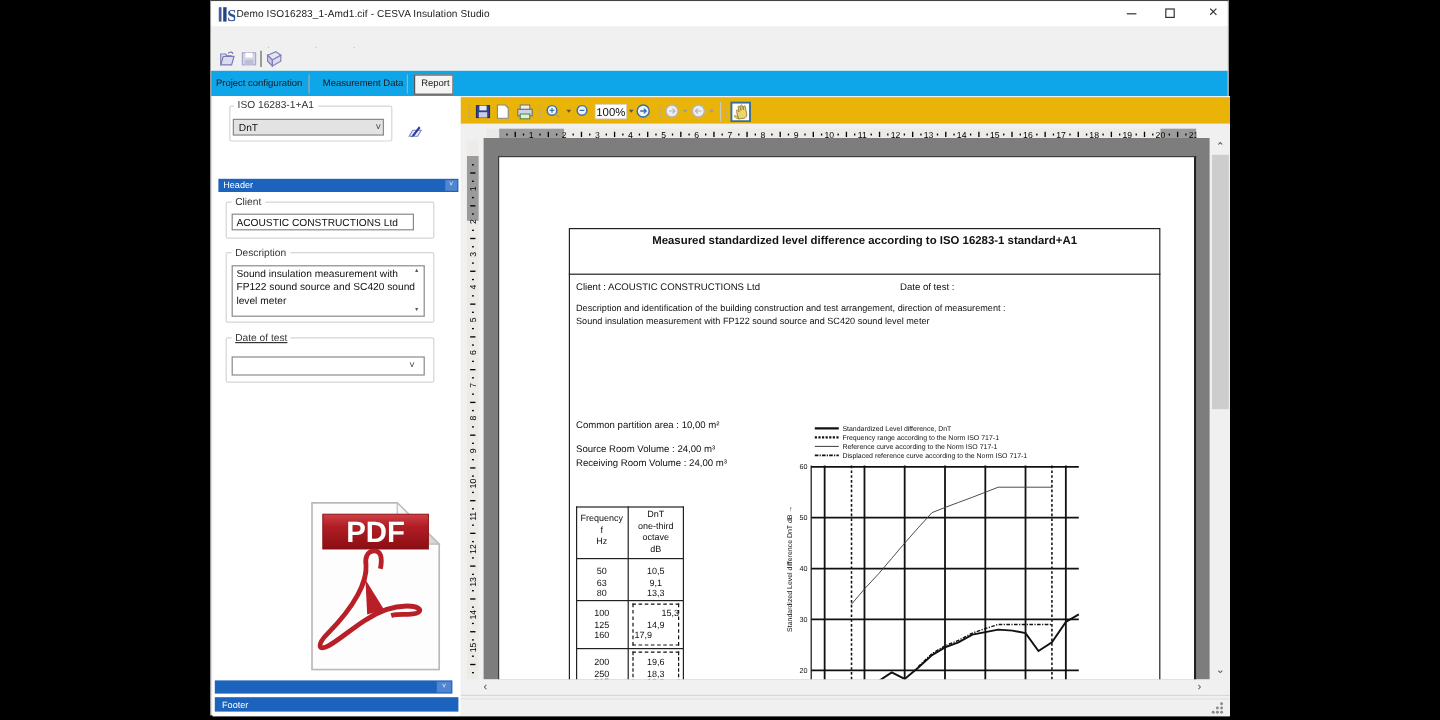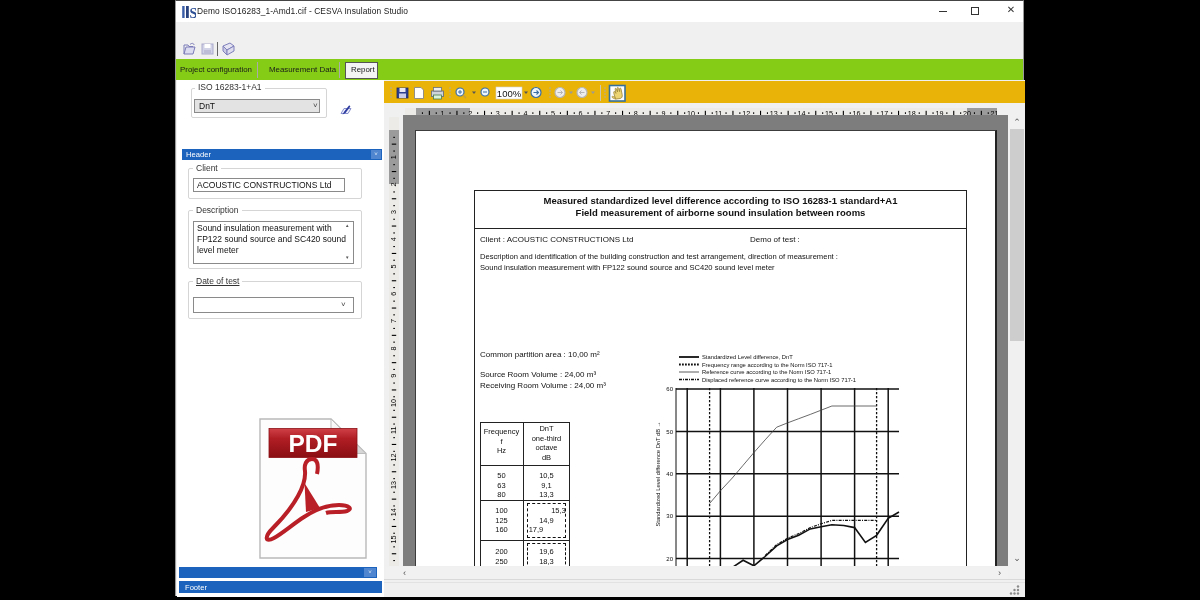--- a/index.html
+++ b/index.html
@@ -10,21 +10,21 @@
 
 #titlebar{position:absolute;left:0;top:0;width:100%;height:21px;background:#fff;}
 #title{position:absolute;left:21px;top:5px;font-size:8.4px;color:#1a1a1a;letter-spacing:0.1px;}
 .winbtn{position:absolute;top:0;width:14px;height:20px;color:#333;text-align:center;}
 
 #menubar{position:absolute;left:0;top:21px;width:100%;height:18px;background:#f0f0f0;font-size:9.5px;color:#222;}
 #menubar span{position:absolute;top:17px;padding-left:25px;}
 
 #toolbar{position:absolute;left:0;top:39px;width:100%;height:19px;background:#f0f0f0;}
 
-#tabs{position:absolute;left:0;top:58px;width:100%;height:21px;background:#84cc16;font-size:7.9px;color:#1a1a1a;}
+#tabs{position:absolute;left:0;top:58px;width:100%;height:21px;background:#0ea5e9;font-size:7.9px;color:#1a1a1a;}
 .tabsep{position:absolute;top:3px;width:1px;height:16px;background:#aaa;}
 
 #leftpanel{position:absolute;left:1px;top:79px;width:207px;height:517px;background:#fff;font-size:8.5px;color:#222;}
 .grp{position:absolute;border:1px solid #d5d5d5;border-radius:2px;}
 .grplabel{position:absolute;background:#fff;padding:0 3px;font-size:8.5px;color:#333;}
 .bluebar{position:absolute;background:#1b63bd;color:#fff;font-size:7.6px;}
 .inputbox{position:absolute;background:#fff;border:1px solid #8a8a8a;font-size:8.5px;color:#111;padding:1px 3px;overflow:hidden;white-space:nowrap;}
 .combo{position:absolute;border:1px solid #8a8a8a;font-size:8.5px;color:#111;padding:1px 4px;overflow:hidden;}
 .chev{position:absolute;font-size:8px;color:#444;}
 
@@ -356,24 +356,23 @@
             <rect x="2.8" y="408.9" width="4.4" height="1.1" fill="#000"></rect>
             <rect x="4.3" y="415.7" width="1.6" height="1.1" fill="#000"></rect>
             <rect x="4.3" y="429.3" width="1.6" height="1.1" fill="#000"></rect>
             <rect x="2.8" y="436.2" width="4.4" height="1.1" fill="#000"></rect>
             <rect x="4.3" y="443.0" width="1.6" height="1.1" fill="#000"></rect>
           </svg></div>
     <div id="preview">
       <div id="page">
       <div class="abs" style="left:58px;top:59px;width:493px;height:441px;border:1px solid #222;"></div>
       <div class="t" style="left:58px;top:64px;width:493px;text-align:center;font-size:9.5px;font-weight:bold;color:#111;">Measured standardized level difference according to ISO 16283-1 standard+A1</div>
-      <div class="t" style="left:58px;top:76px;width:493px;text-align:center;font-size:9.5px;font-weight:bold;color:#111;">Field measurement of airborne sound insulation between rooms</div>
       <div class="abs" style="left:58px;top:97px;width:493px;height:1px;background:#222;"></div>
       <div class="t" style="left:64px;top:104px;font-size:8px;color:#111;">Client : ACOUSTIC CONSTRUCTIONS Ltd</div>
-      <div class="t" style="left:334px;top:104px;font-size:8px;color:#111;">Demo of test :</div>
+      <div class="t" style="left:334px;top:104px;font-size:8px;color:#111;">Date of test :</div>
       <div class="t" style="left:64px;top:121px;font-size:7.6px;color:#111;">Description and identification of the building construction and test arrangement, direction of measurement :</div>
       <div class="t" style="left:64px;top:132px;font-size:7.6px;color:#111;">Sound insulation measurement with FP122 sound source and SC420 sound level meter</div>
       <div class="t" style="left:64px;top:219px;font-size:8px;color:#111;">Common partition area : 10,00 m²</div>
       <div class="t" style="left:64px;top:239px;font-size:8px;color:#111;">Source Room Volume : 24,00 m³</div>
       <div class="t" style="left:64px;top:250px;font-size:8px;color:#111;">Receiving Room Volume : 24,00 m³</div>
       <div class="abs" style="left:64px;top:291px;width:90px;height:145px;border:1px solid #222;border-bottom:none;"></div>
       <div class="abs" style="left:107px;top:291px;width:1px;height:145px;background:#222;"></div>
       <div class="abs" style="left:64px;top:334px;width:90px;height:1px;background:#222;"></div>
       <div class="abs" style="left:64px;top:369px;width:90px;height:1px;background:#222;"></div>
       <div class="abs" style="left:64px;top:409px;width:90px;height:1px;background:#222;"></div>

